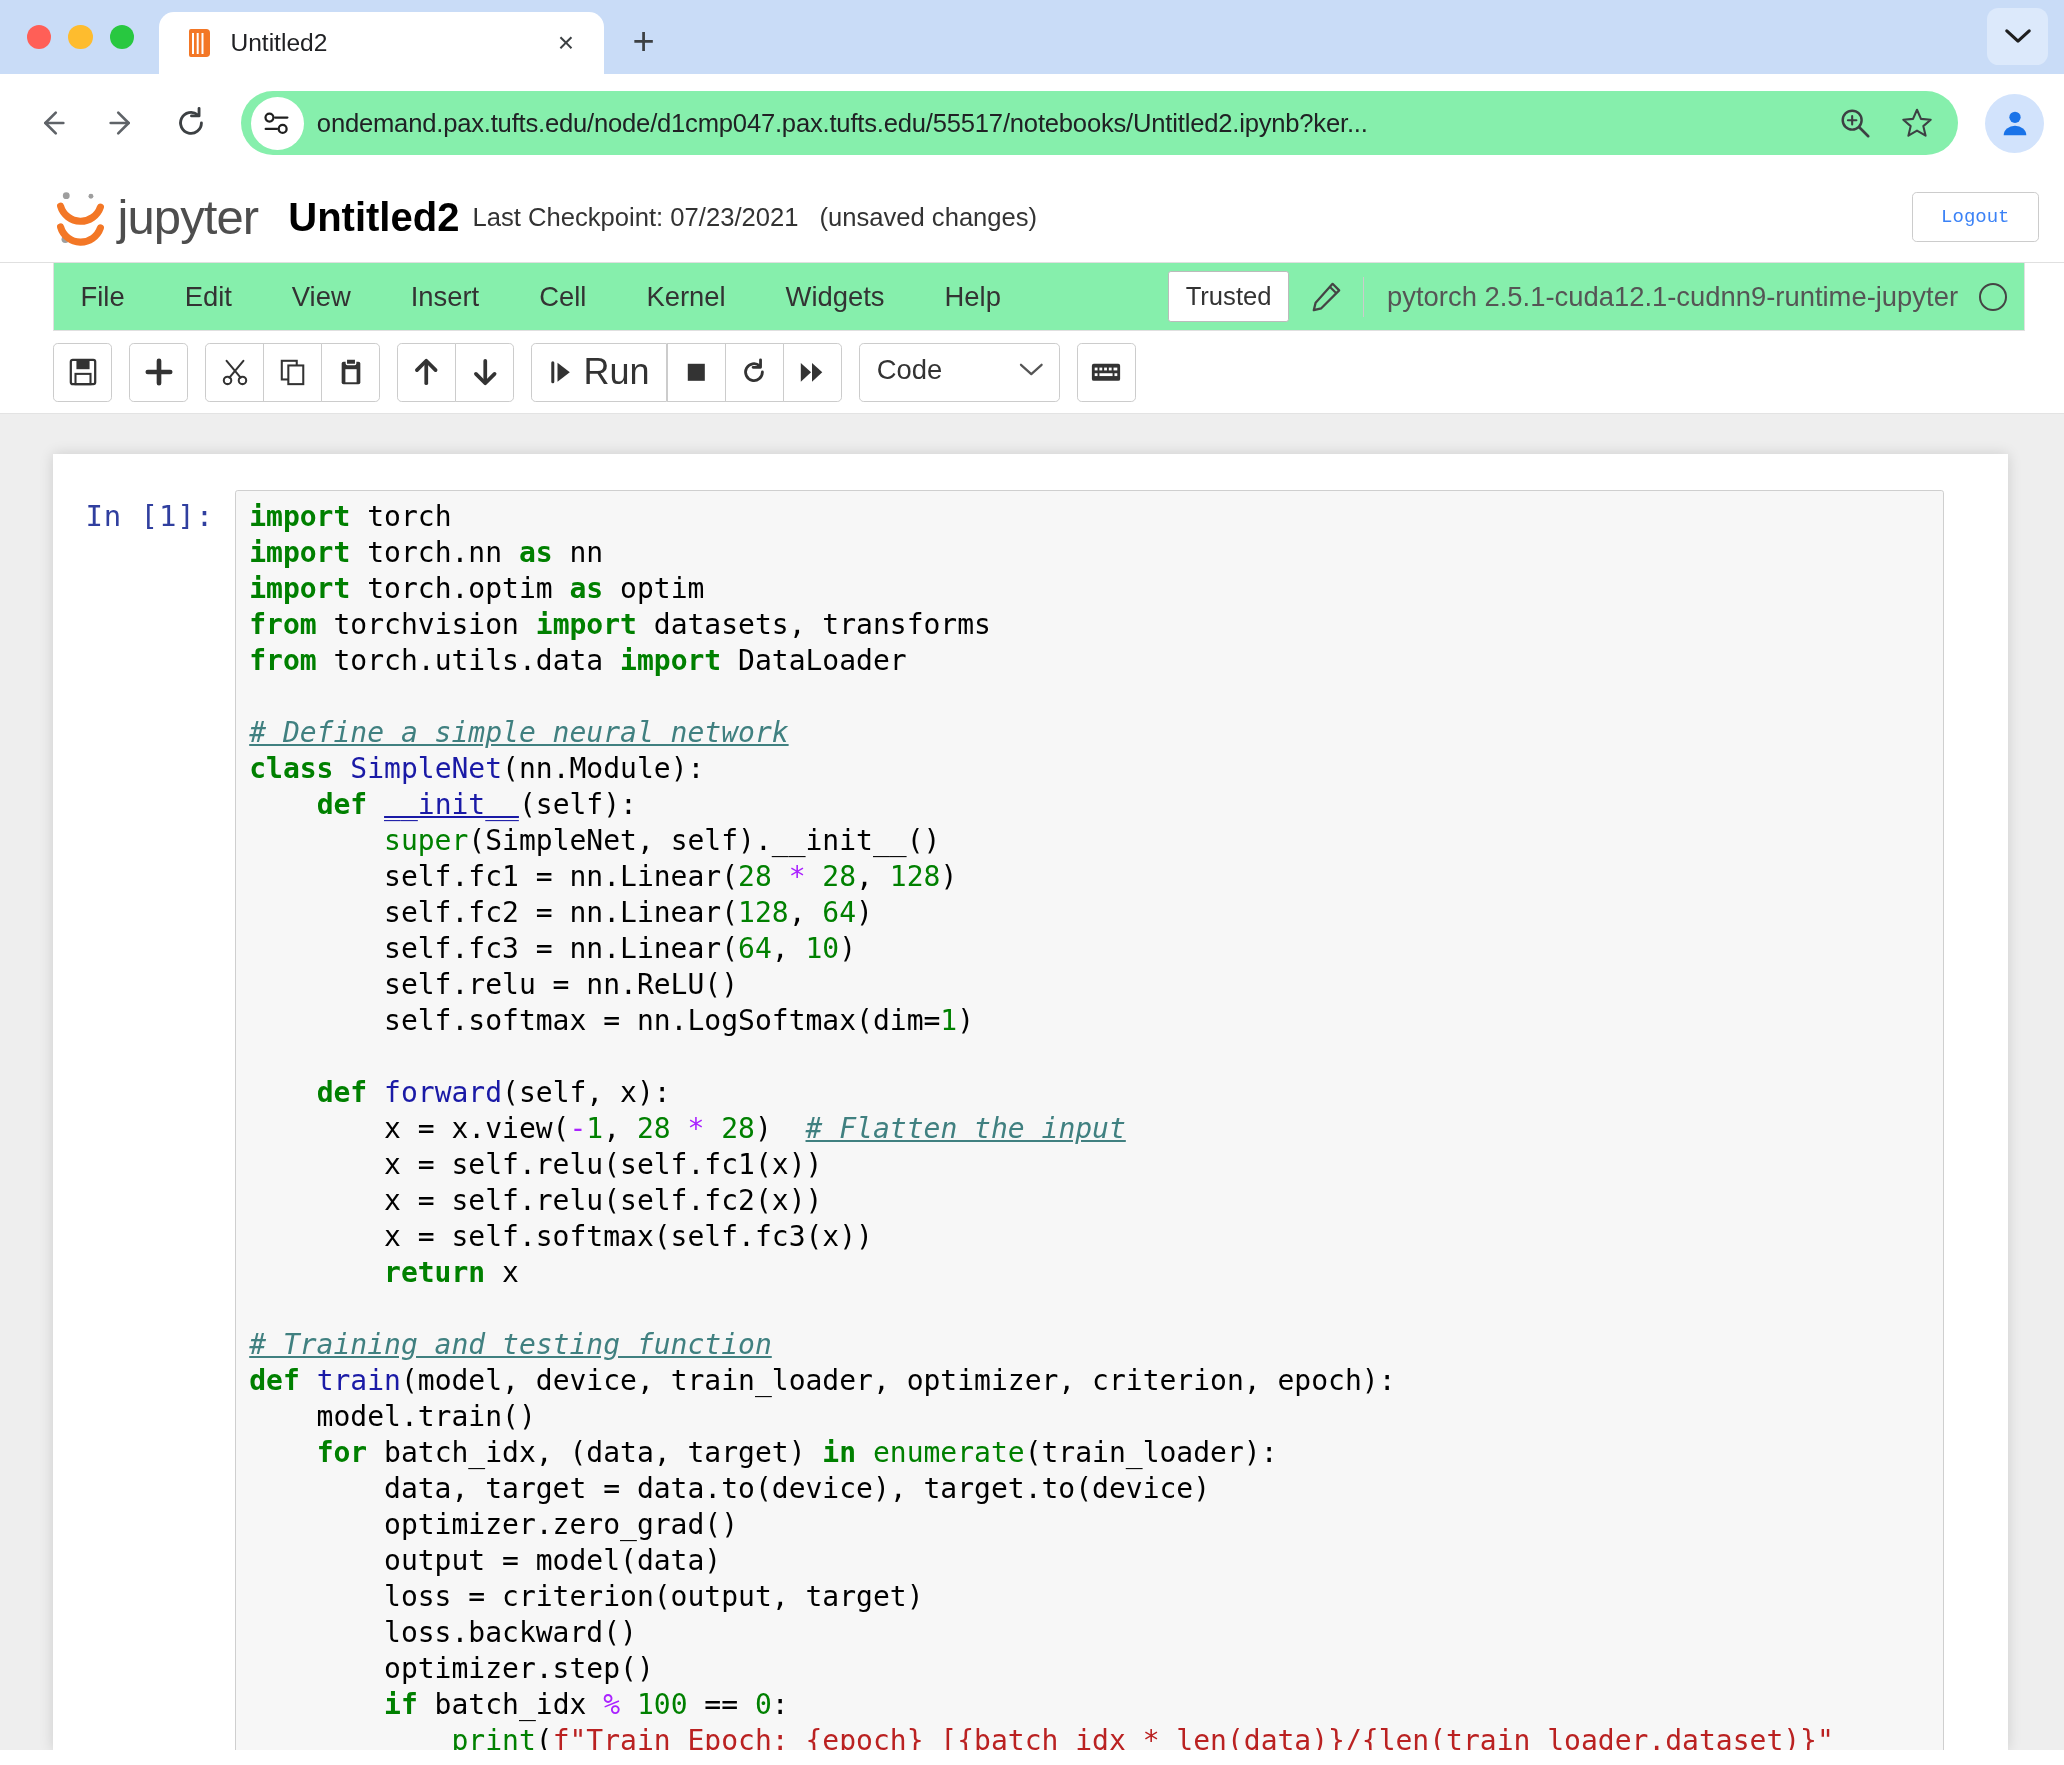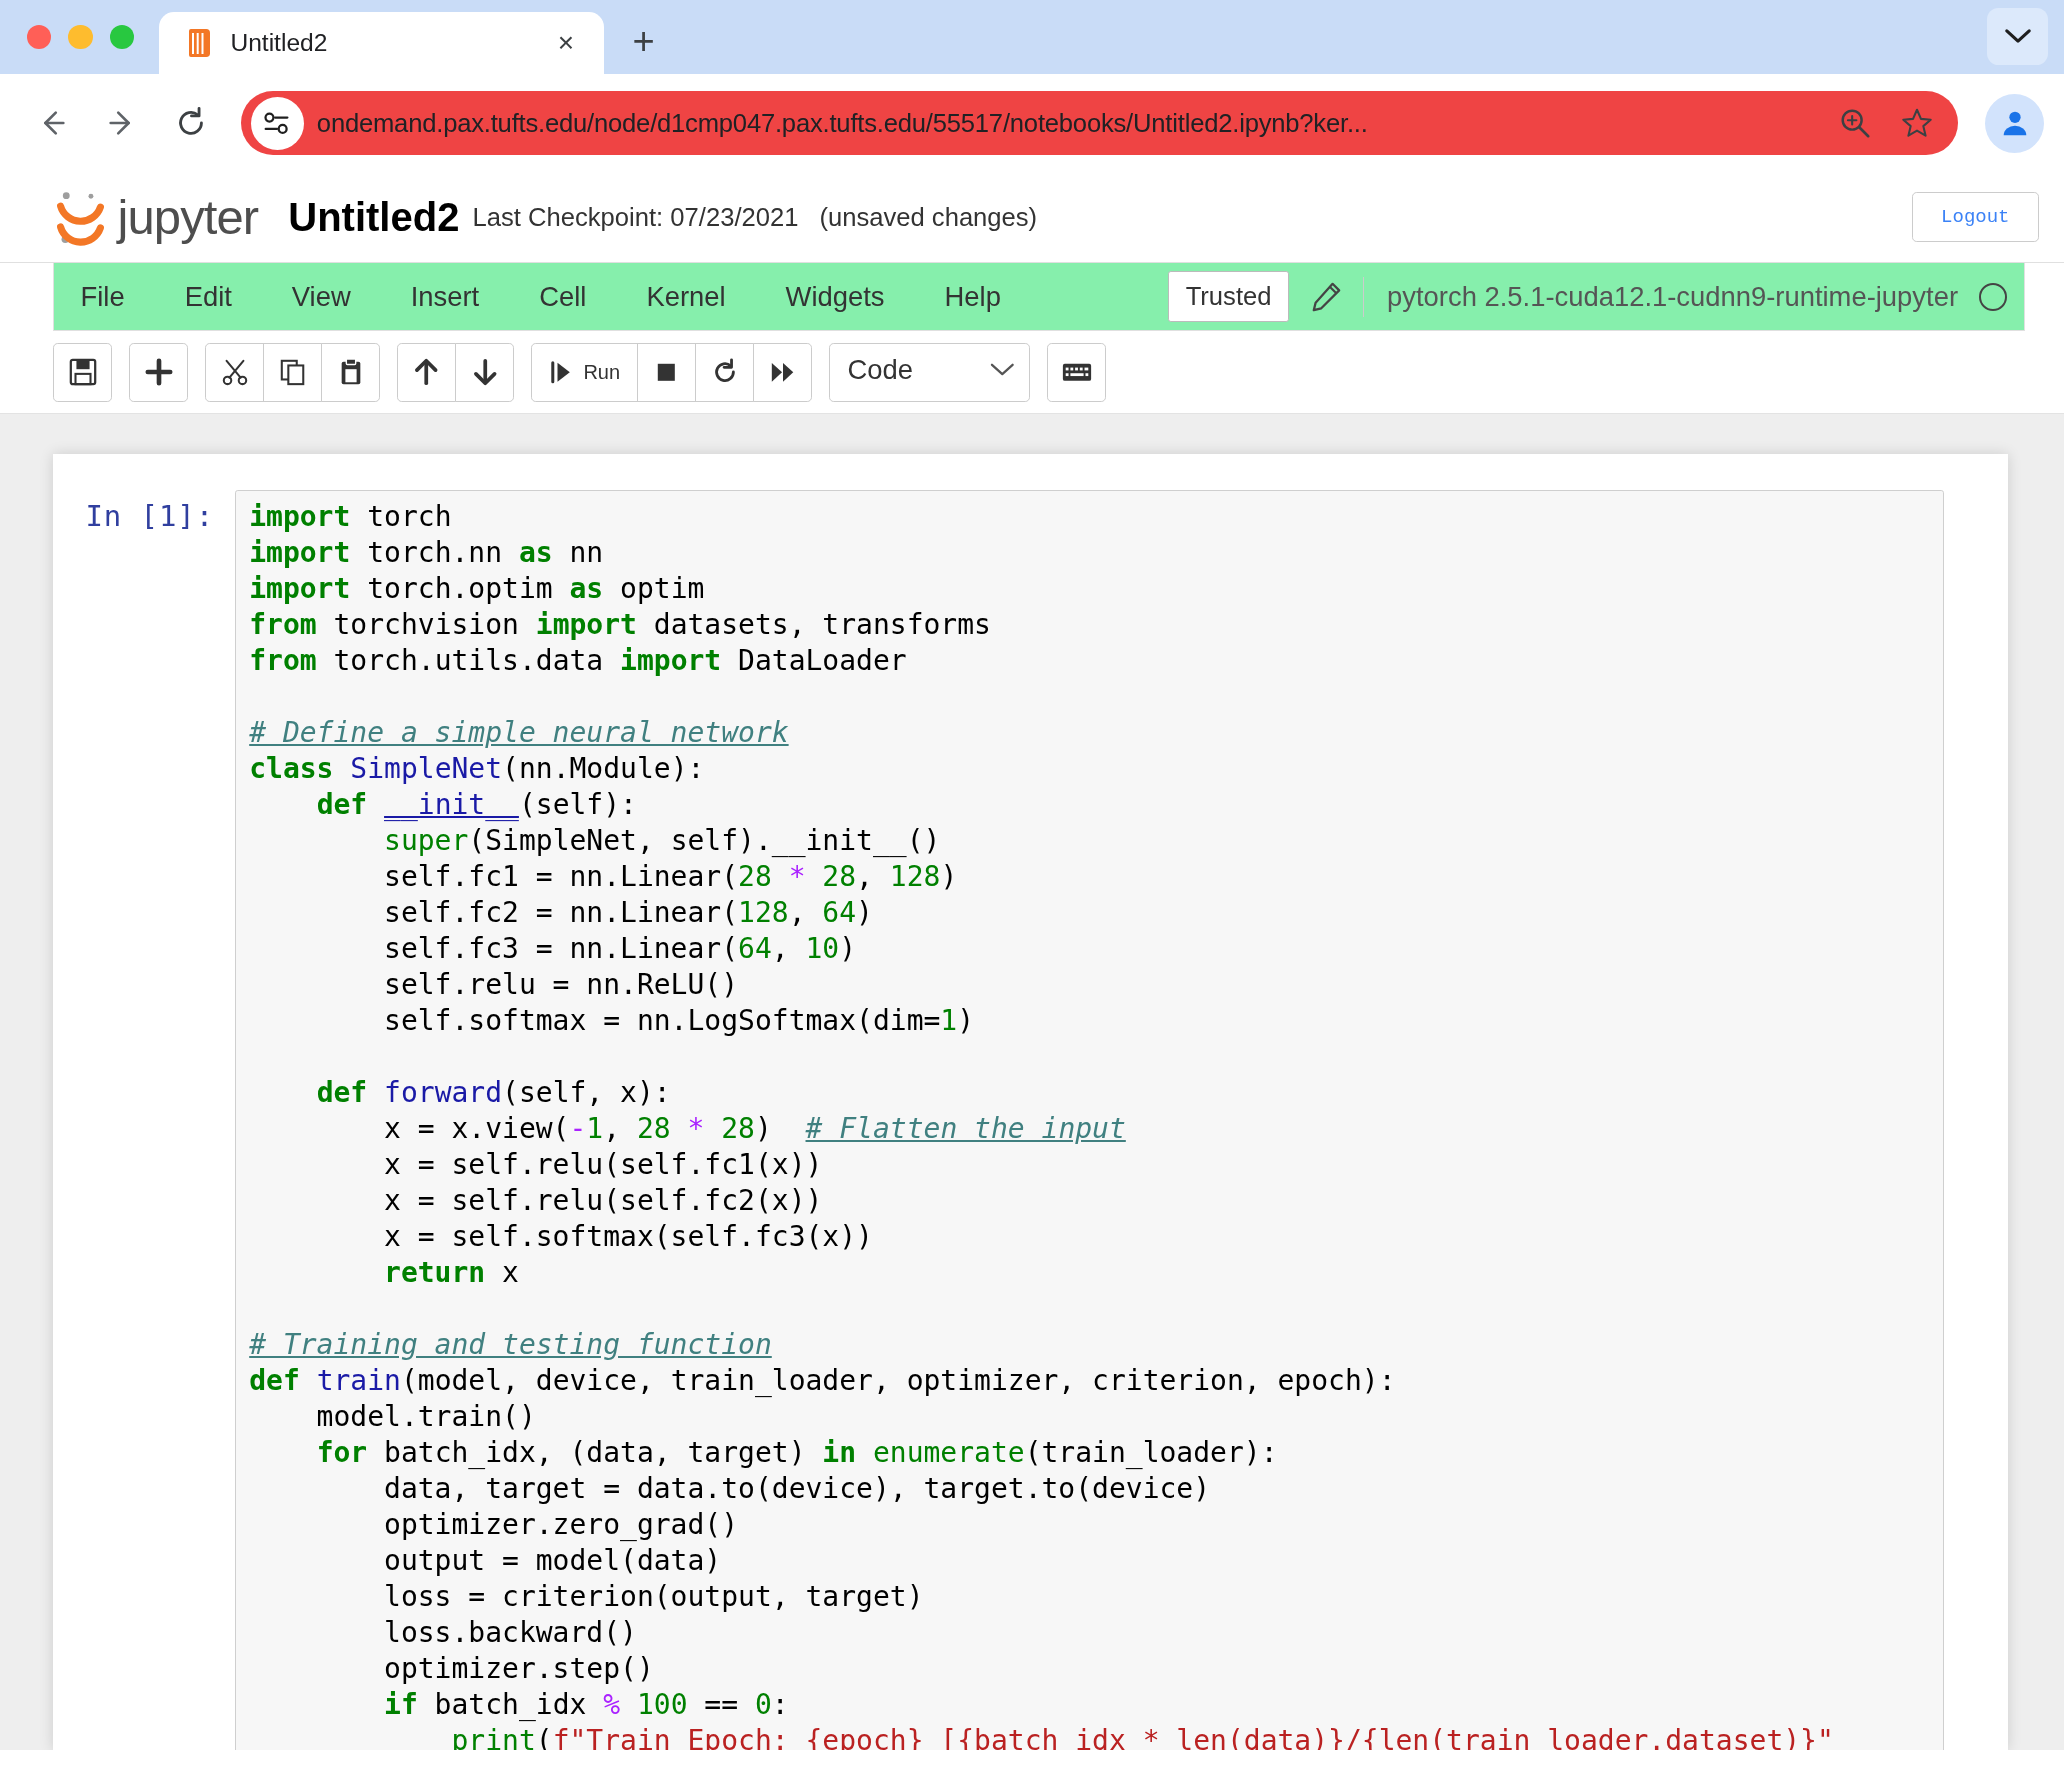--- a/index.html
+++ b/index.html
@@ -61,21 +61,21 @@
 
   .omnibar {
     height: 98px; background: #ffffff; display: flex; align-items: center;
     padding: 0 21px; gap: 7.6px; flex: none;
   }
   .nav-btn {
     width: 62px; height: 62px; border-radius: 50%; display: flex;
     align-items: center; justify-content: center; color: #5f6368; flex: none;
   }
   .urlbox {
-    flex: 1; height: 64px; background: #ef4444; border-radius: 32px;
+    flex: 1; height: 64px; background: #86efac; border-radius: 32px;
     display: flex; align-items: center; padding: 0 17px 0 9.5px; gap: 13.2px;
     margin: 0 11.4px; min-width: 0;
   }
   .site-chip {
     width: 53px; height: 53px; border-radius: 50%; background: #ffffff;
     display: flex; align-items: center; justify-content: center; flex: none;
   }
   .url-text {
     flex: 1; font-size: 25.6px; color: #202124; white-space: nowrap;
     overflow: hidden; text-overflow: ellipsis; letter-spacing: -0.2px;
@@ -136,21 +136,21 @@
   }
   .tb-group { display: flex; }
   .tb-btn {
     min-width: 59px; height: 59px; border: 0.9px solid #ccc; background: #fff;
     display: flex; align-items: center; justify-content: center;
     color: #333; font-size: 28px; margin-left: -0.9px; padding: 0 11.4px;
   }
   .tb-group .tb-btn:first-child { margin-left: 0; border-radius: 4.7px 0 0 4.7px; }
   .tb-group .tb-btn:last-child { border-radius: 0 4.7px 4.7px 0; }
   .tb-group .tb-btn:only-child { border-radius: 4.7px; }
-  .tb-run { padding: 0 17px; gap: 9.5px; font-size: 20px; text-align: right; }
+  .tb-run { padding: 0 17px; gap: 9.5px; font-size: 36px; text-align: right; }
   .tb-select {
     height: 59px; width: 201px; border: 0.9px solid #ccc; background: #fff;
     border-radius: 4.7px; display: flex; align-items: center; justify-content: space-between;
     padding: 0 15px 5px 17px; font-size: 27.4px; color: #333;
   }
 
   
   .nb-scrollarea { flex: 1; background: #eeeeee; overflow: hidden; position: relative; }
   .nb-paper {
     position: absolute; left: 53px; right: 57px; top: 40px; bottom: 0;

